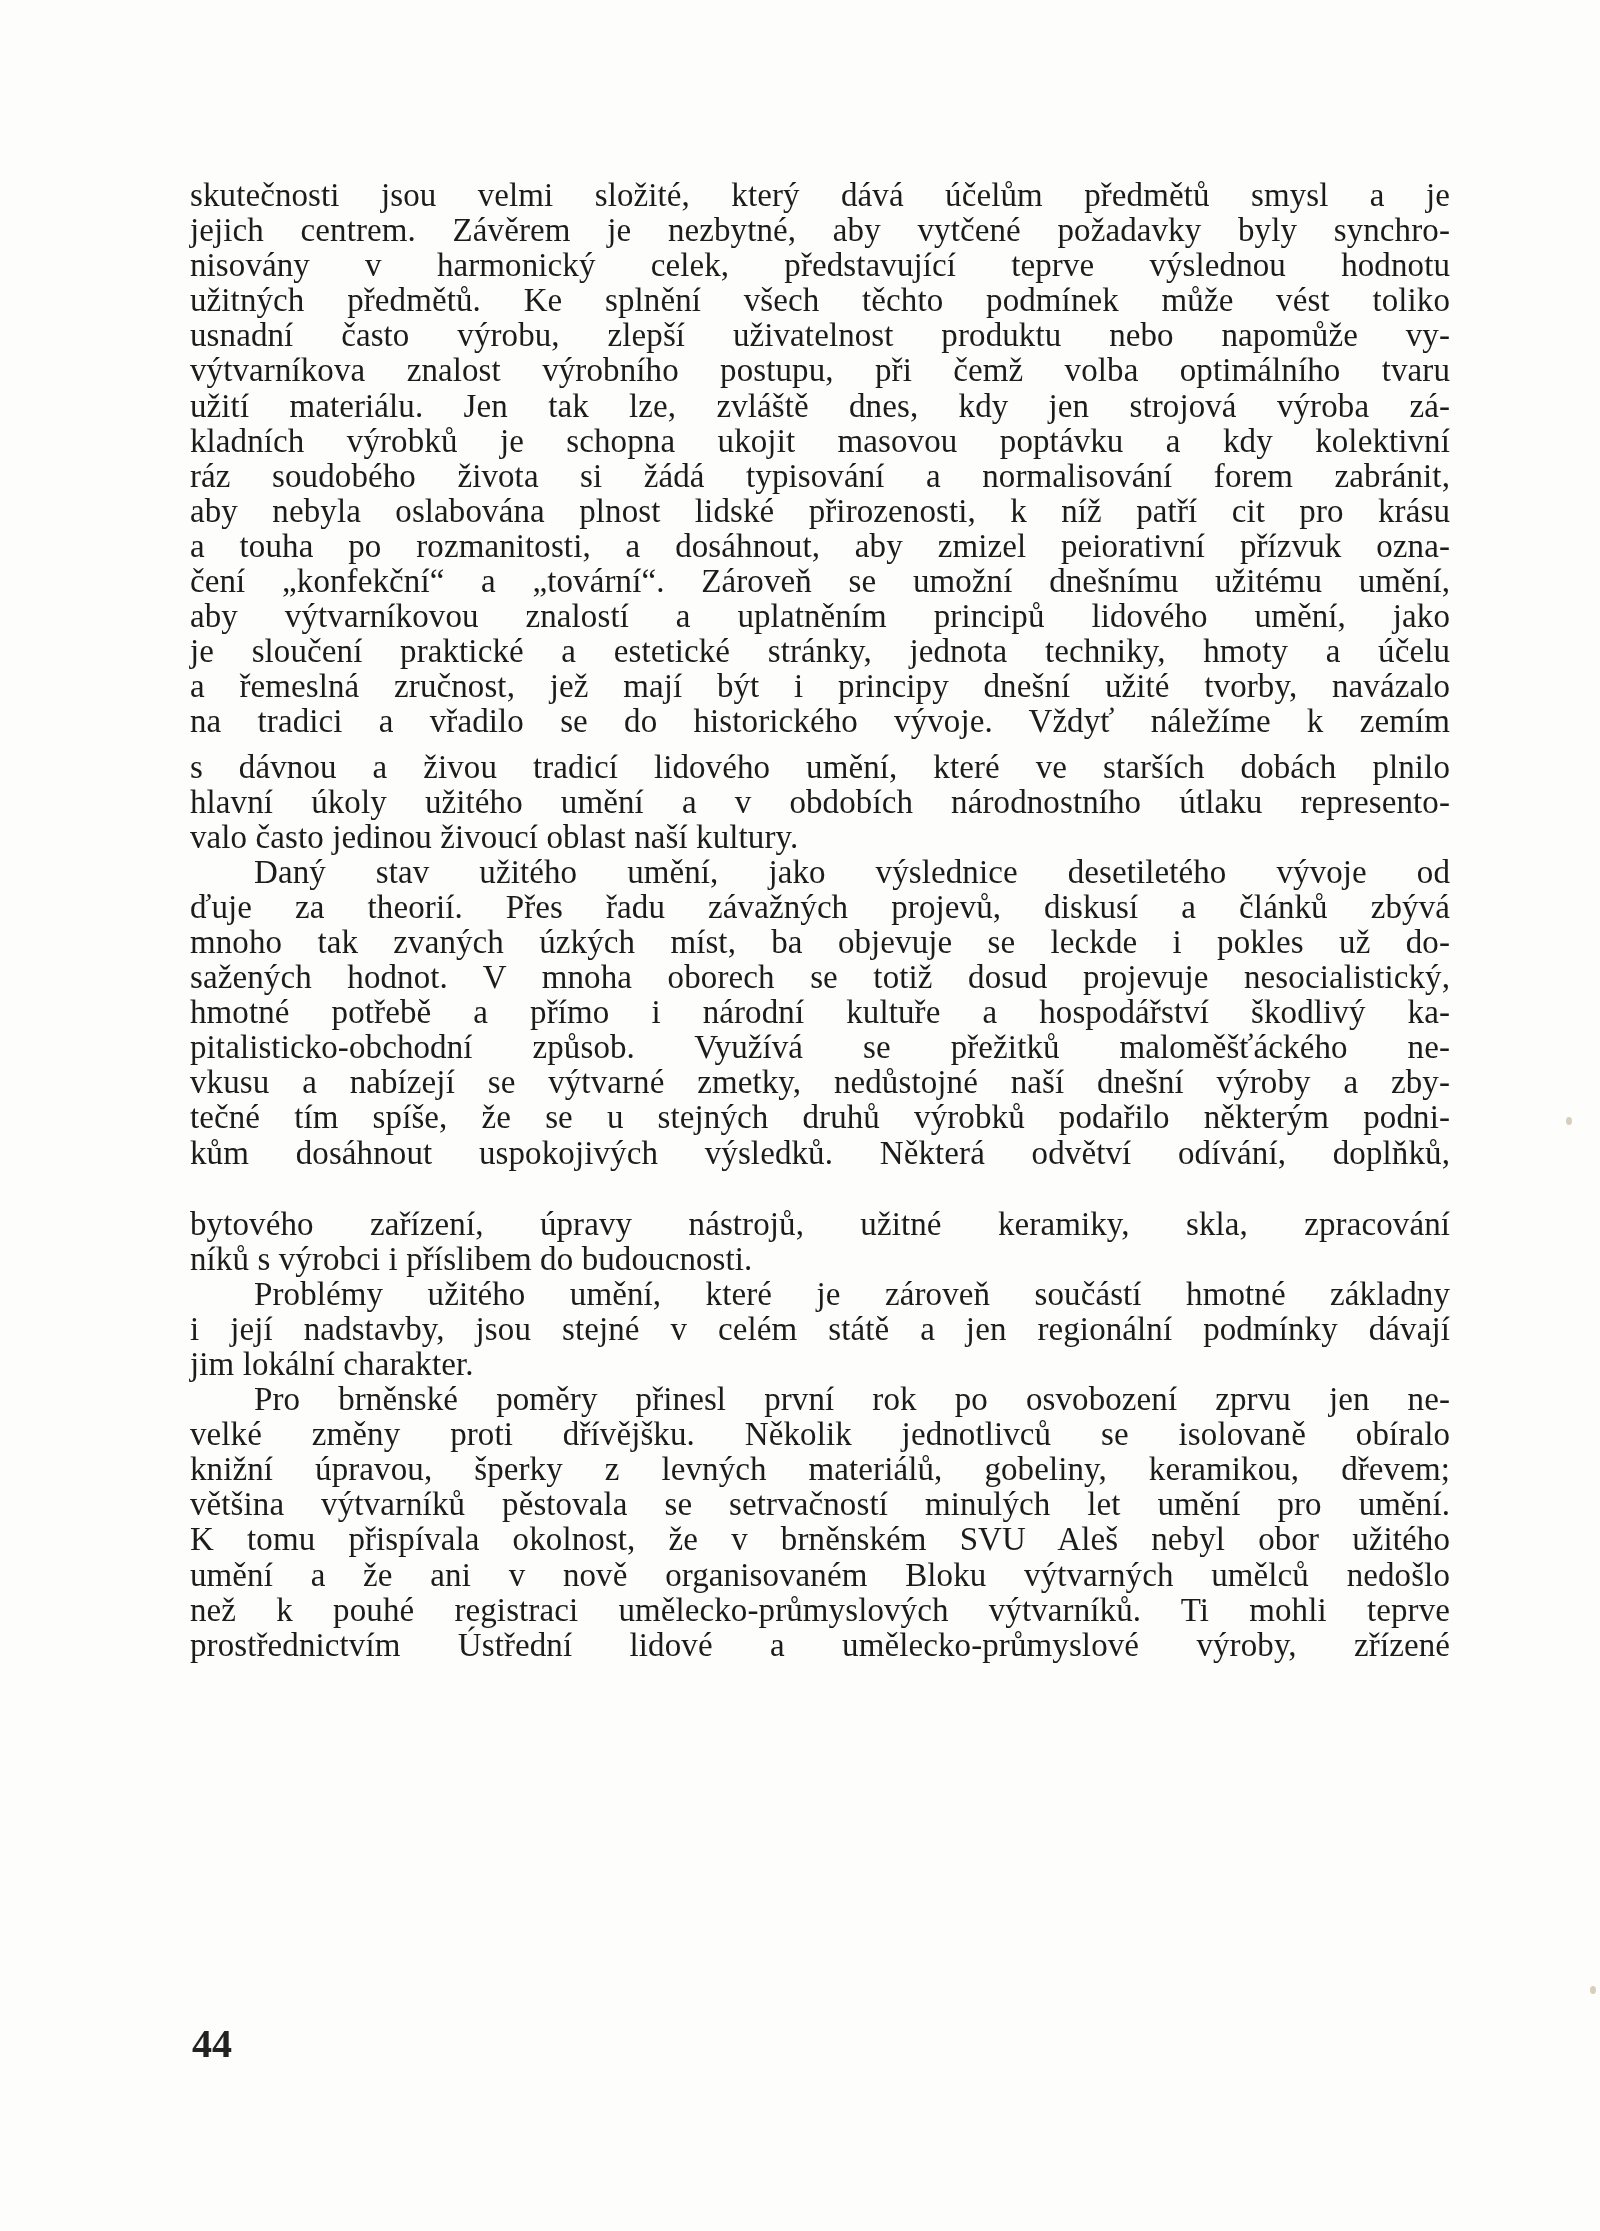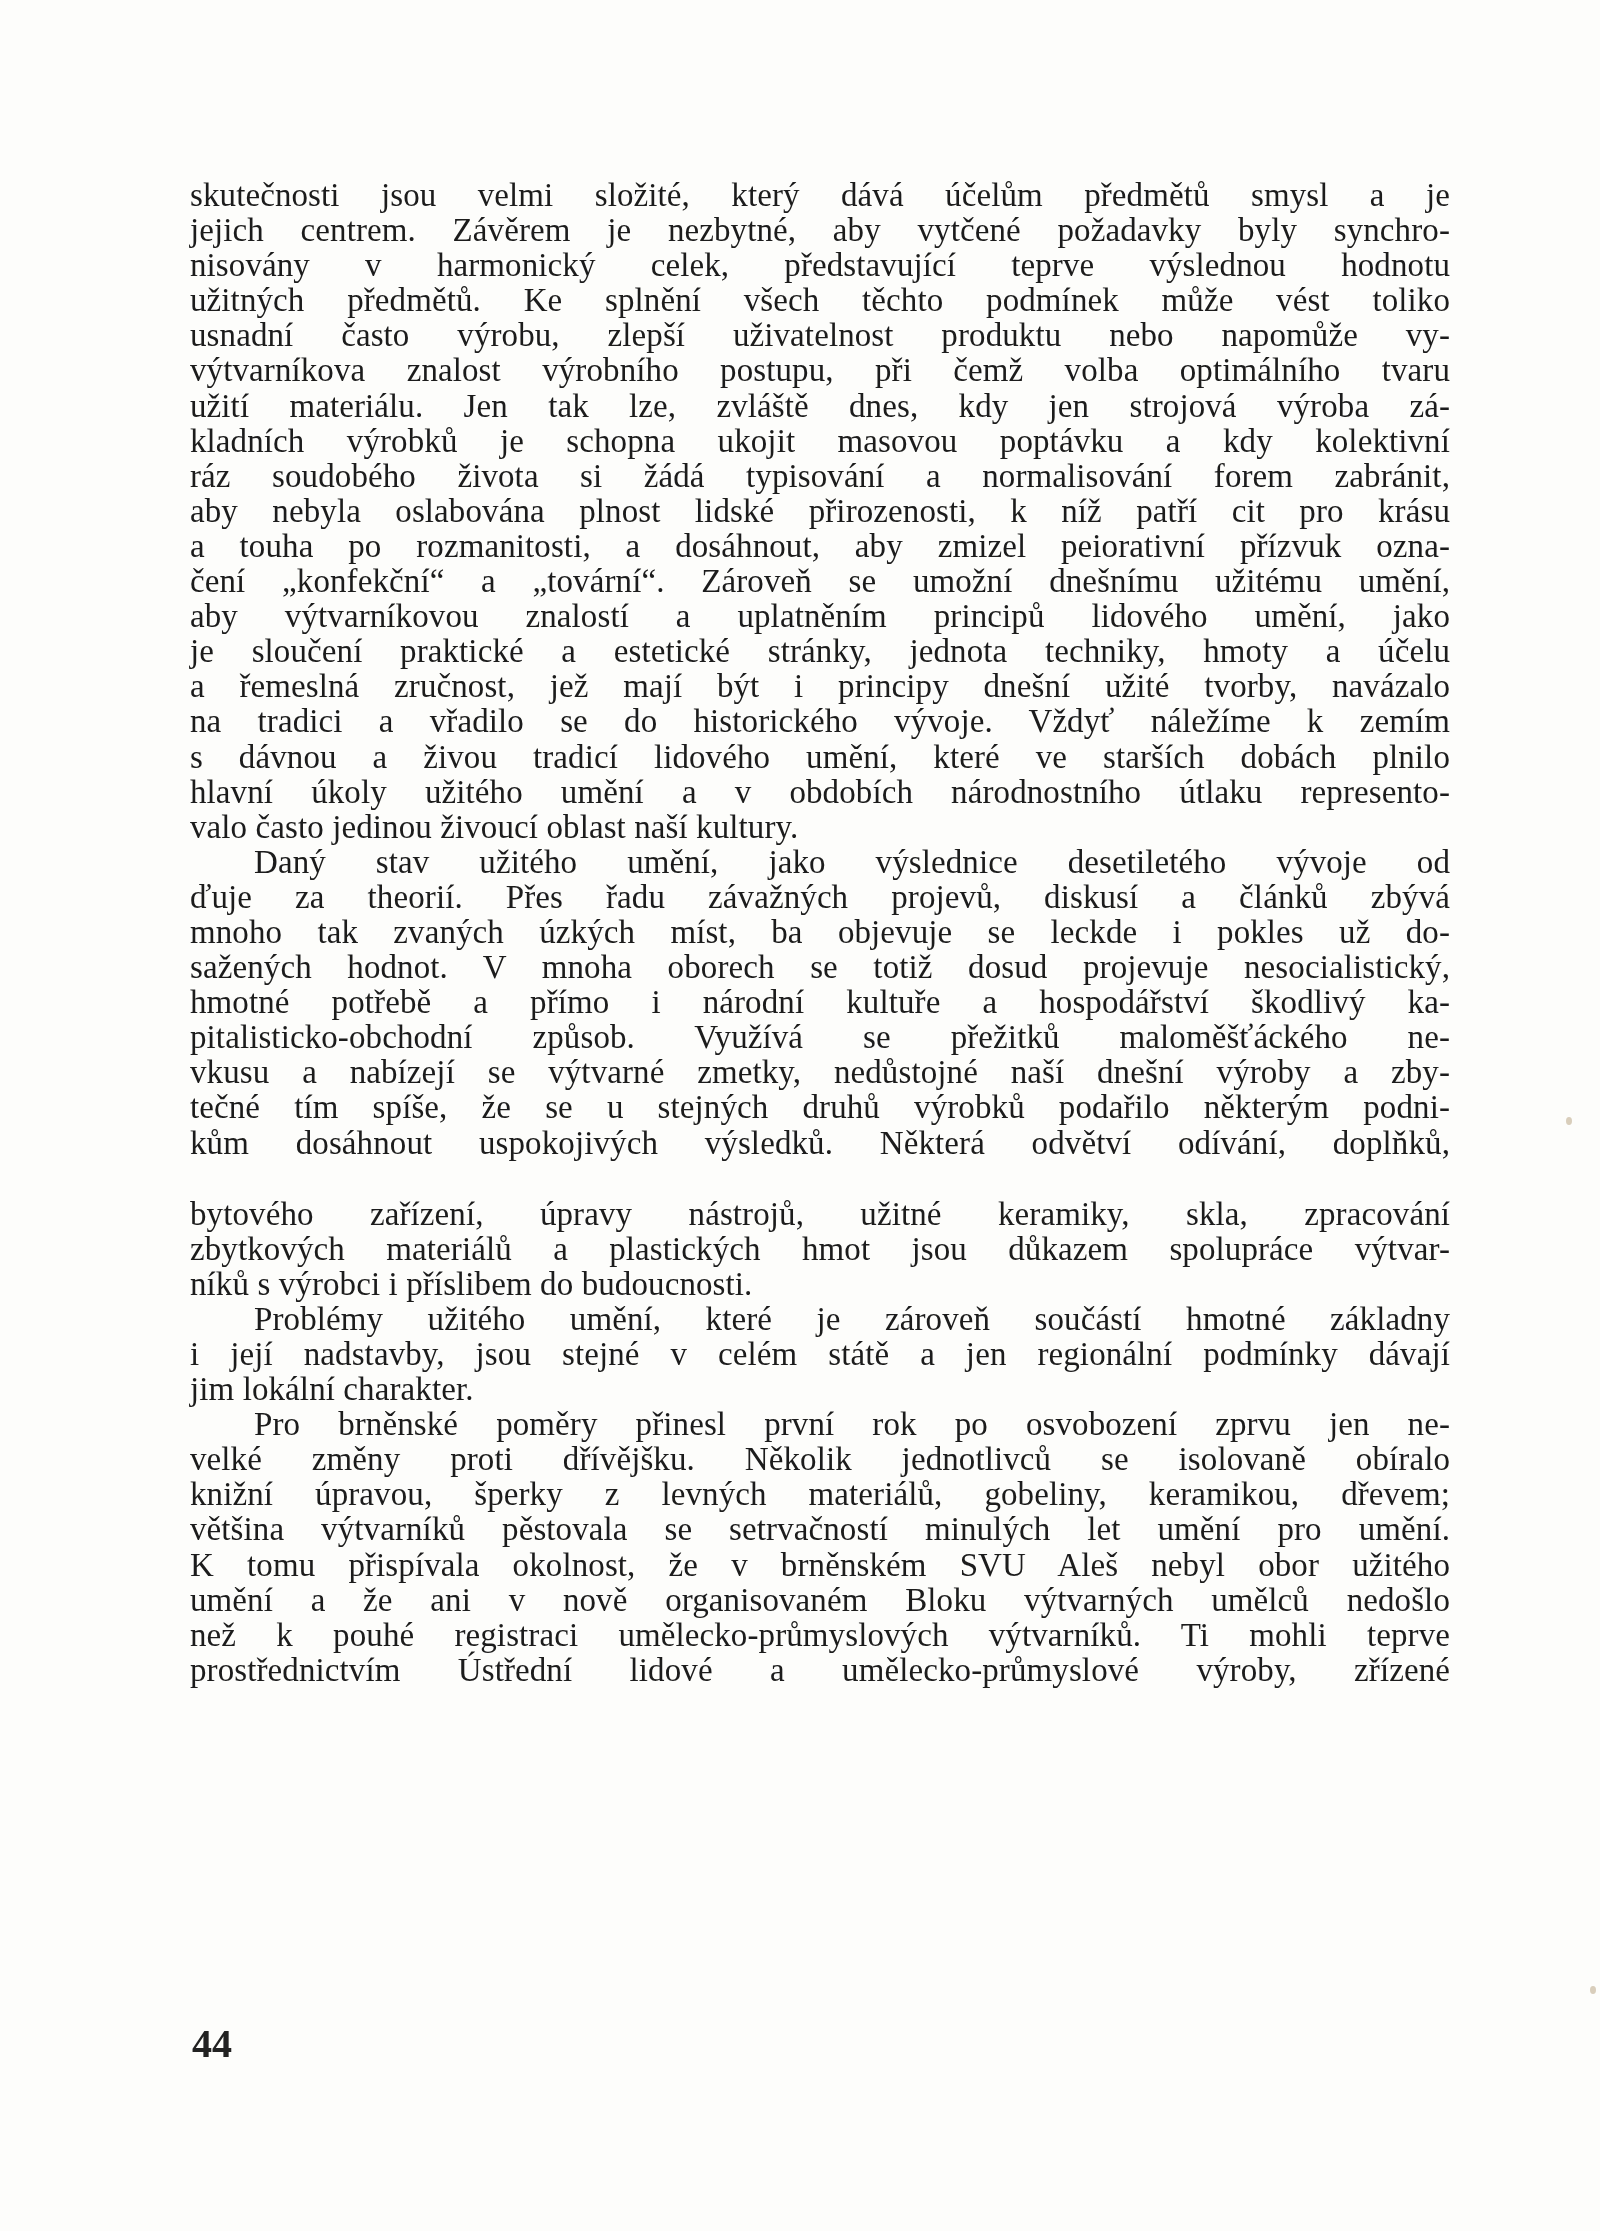--- a/index.html
+++ b/index.html
@@ -60,36 +60,35 @@
       <span class="line" style="display: block; width: 1260px;">užití materiálu. Jen tak lze, zvláště dnes, kdy jen strojová výroba zá-</span>
       <span class="line" style="display: block; width: 1260px;">kladních výrobků je schopna ukojit masovou poptávku a kdy kolektivní</span>
       <span class="line" style="display: block; width: 1260px;">ráz soudobého života si žádá typisování a normalisování forem zabránit,</span>
       <span class="line" style="display: block; width: 1260px;">aby nebyla oslabována plnost lidské přirozenosti, k níž patří cit pro krásu</span>
       <span class="line" style="display: block; width: 1260px;">a touha po rozmanitosti, a dosáhnout, aby zmizel peiorativní přízvuk ozna-</span>
       <span class="line" style="display: block; width: 1260px;">čení „konfekční“ a „tovární“. Zároveň se umožní dnešnímu užitému umění,</span>
       <span class="line" style="display: block; width: 1260px;">aby výtvarníkovou znalostí a uplatněním principů lidového umění, jako</span>
       <span class="line" style="display: block; width: 1260px;">je sloučení praktické a estetické stránky, jednota techniky, hmoty a účelu</span>
       <span class="line" style="display: block; width: 1260px;">a řemeslná zručnost, jež mají být i principy dnešní užité tvorby, navázalo</span>
       <span class="line" style="display: block; width: 1260px;">na tradici a vřadilo se do historického vývoje. Vždyť náležíme k zemím</span>
-      <span class="line" style="display: block; width: 1260px;">s dávnou a živou tradicí lidového umění, které ve starších dobách plnilo</span>
+      <span class="line" style="display: block; width: 1260px; margin-top: 10px;">s dávnou a živou tradicí lidového umění, které ve starších dobách plnilo</span>
       <span class="line" style="display: block; width: 1260px;">hlavní úkoly užitého umění a v obdobích národnostního útlaku represento-</span>
       <span class="line last" style="display: block; width: 1260px;">valo často jedinou živoucí oblast naší kultury.</span>
     </div>
     <div>
       <span class="line indent" style="display: block; width: 1260px;">Daný stav užitého umění, jako výslednice desetiletého vývoje od</span>
       <span class="line" style="display: block; width: 1260px;">ďuje za theorií. Přes řadu závažných projevů, diskusí a článků zbývá</span>
       <span class="line" style="display: block; width: 1260px;">mnoho tak zvaných úzkých míst, ba objevuje se leckde i pokles už do-</span>
       <span class="line" style="display: block; width: 1260px;">sažených hodnot. V mnoha oborech se totiž dosud projevuje nesocialistický,</span>
       <span class="line" style="display: block; width: 1260px;">hmotné potřebě a přímo i národní kultuře a hospodářství škodlivý ka-</span>
       <span class="line" style="display: block; width: 1260px;">pitalisticko-obchodní způsob. Využívá se přežitků maloměšťáckého ne-</span>
       <span class="line" style="display: block; width: 1260px;">vkusu a nabízejí se výtvarné zmetky, nedůstojné naší dnešní výroby a zby-</span>
       <span class="line" style="display: block; width: 1260px;">tečné tím spíše, že se u stejných druhů výrobků podařilo některým podni-</span>
       <span class="line" style="display: block; width: 1260px;">kům dosáhnout uspokojivých výsledků. Některá odvětví odívání, doplňků,</span>
       <span class="line" style="display: block; width: 1260px; margin-top: 36px;">bytového zařízení, úpravy nástrojů, užitné keramiky, skla, zpracování</span>
-      <span class="line" style="display: block; width: 1260px;">zbytkových materiálů a plastických hmot jsou důkazem spolupráce výtvar-</span>
       <span class="line last" style="display: block; width: 1260px;">níků s výrobci i příslibem do budoucnosti.</span>
     </div>
     <div>
       <span class="line indent" style="display: block; width: 1260px;">Problémy užitého umění, které je zároveň součástí hmotné základny</span>
       <span class="line" style="display: block; width: 1260px;">i její nadstavby, jsou stejné v celém státě a jen regionální podmínky dávají</span>
       <span class="line last" style="display: block; width: 1260px;">jim lokální charakter.</span>
     </div>
     <div>
       <span class="line indent" style="display: block; width: 1260px;">Pro brněnské poměry přinesl první rok po osvobození zprvu jen ne-</span>
       <span class="line" style="display: block; width: 1260px;">velké změny proti dřívějšku. Několik jednotlivců se isolovaně obíralo</span>

